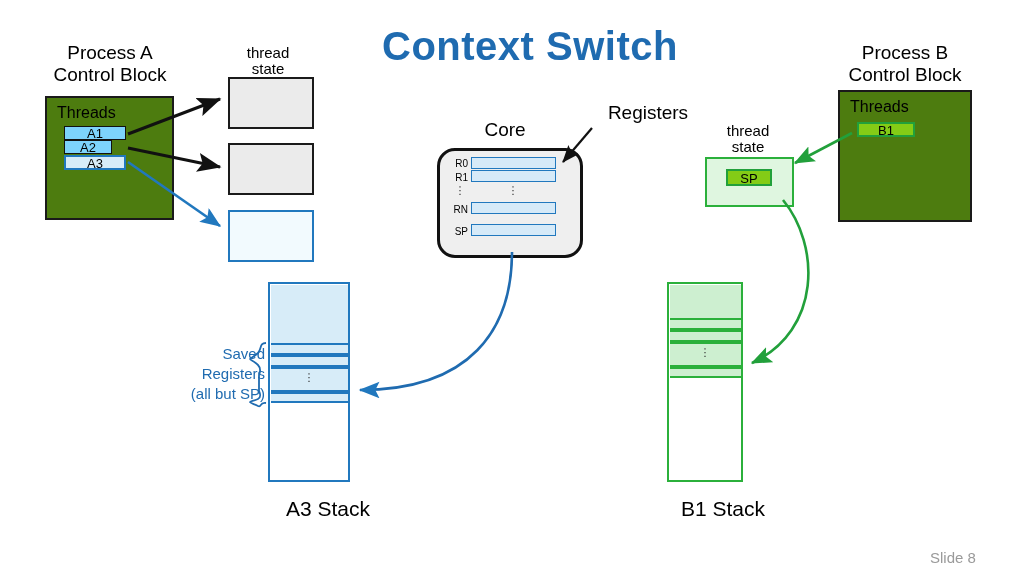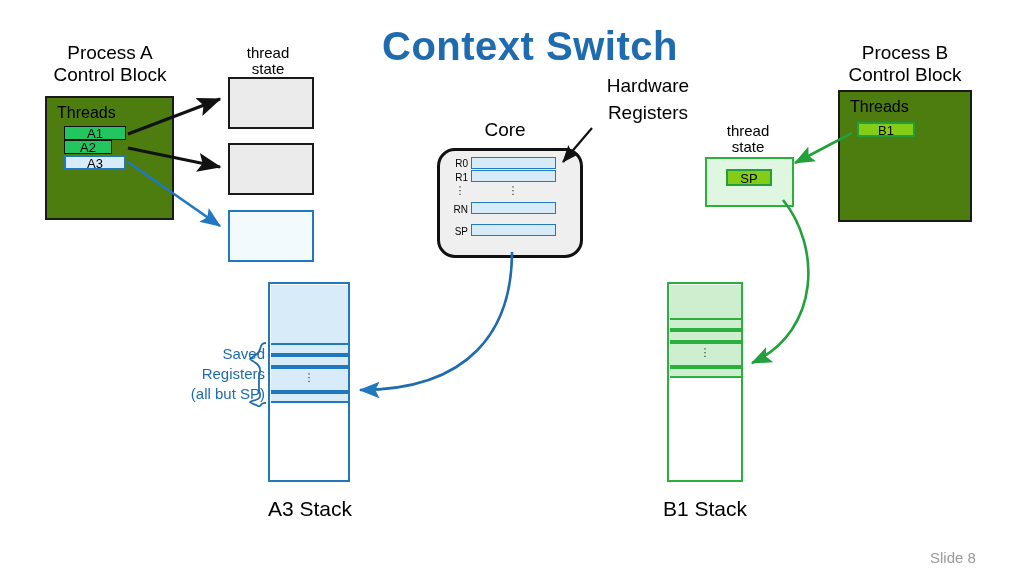--- a/index.html
+++ b/index.html
@@ -51,21 +51,21 @@
     left: 10px; top: 6px;
     font-size: 16px;
     color: #000;
   }
   .thread-row {
     position: absolute;
     box-sizing: border-box;
     font-size: 13px;
     line-height: 14px;
     text-align: center;
-    background: #22c55e;
+    background: #7dd3fc;
   }
   .thread-row.k { border: 1.5px solid #111; }
   .thread-row.b { border: 2px solid #2178BE; background: #D7ECF8; }
   .thread-row.g { border: 2px solid #22A03B; background: #84cc16; }
 
   
   .ts-grey {
     border: 2.5px solid #1a1a1a;
     background: #ebebeb;
   }
@@ -136,21 +136,21 @@
     background: #D7ECF8;
   }
   .fill-green {
     position: absolute;
     background: #CDEFD0;
   }
   .stack-caption {
     position: absolute;
     font-size: 21px;
     line-height: 24px;
-    text-align: center;
+    text-align: right;
     color: #000;
   }
 
   
   #saved-lbl {
     left: 150px; top: 344px; width: 115px;
     text-align: right;
     font-size: 15px;
     line-height: 20px;
     color: #1F6BB0;
@@ -194,21 +194,20 @@
 
   <div class="abs ctr lbl-sm" style="left:228px; top:44px; width:80px;">thread</div>
   <div class="abs ctr lbl-sm" style="left:228px; top:60px; width:80px;">state</div>
 
   <div class="abs ts-grey" style="left:228px; top:77px;  width:82px; height:48px;"></div>
   <div class="abs ts-grey" style="left:228px; top:143px; width:82px; height:48px;"></div>
   <div class="abs ts-blue" style="left:228px; top:210px; width:82px; height:48px;"></div>
 
   <div class="abs ctr lbl" style="left:455px; top:119px; width:100px;">Core</div>
 
-  <div class="abs ctr lbl" style="left:588px; top:75px; width:120px;">Hardware</div>
   <div class="abs ctr lbl" style="left:588px; top:102px; width:120px;">Registers</div>
 
   <div class="abs" id="core-box" style="left:437px; top:148px; width:140px; height:104px;"></div>
 
   <div class="abs reg-lbl" style="left:450px; top:158px; width:18px;">R0</div>
   <div class="abs reg" style="left:471px; top:157px; width:85px; height:12px;"></div>
 
   <div class="abs reg-lbl" style="left:450px; top:172px; width:18px;">R1</div>
   <div class="abs reg" style="left:471px; top:170px; width:85px; height:12px;"></div>
 

